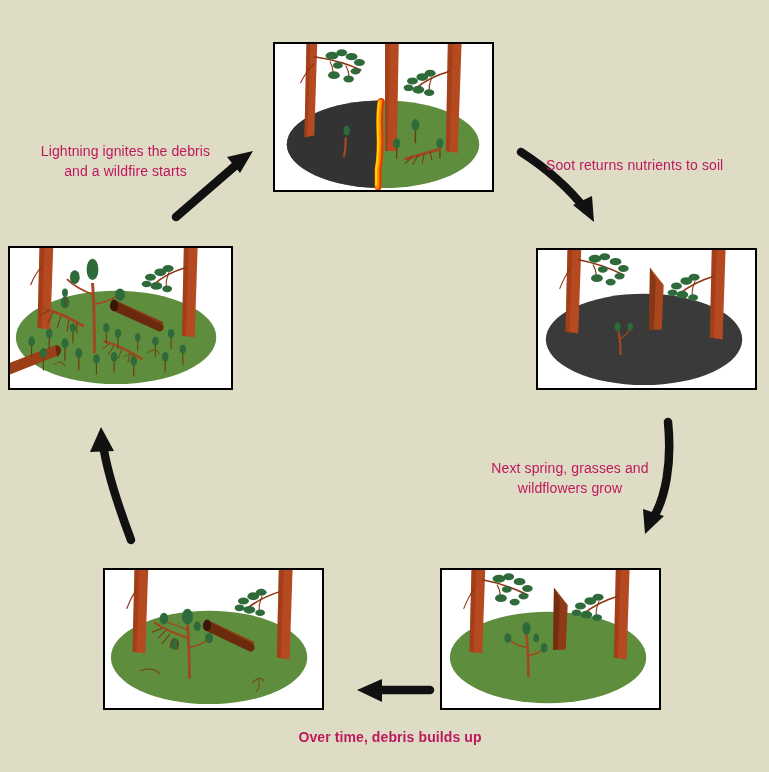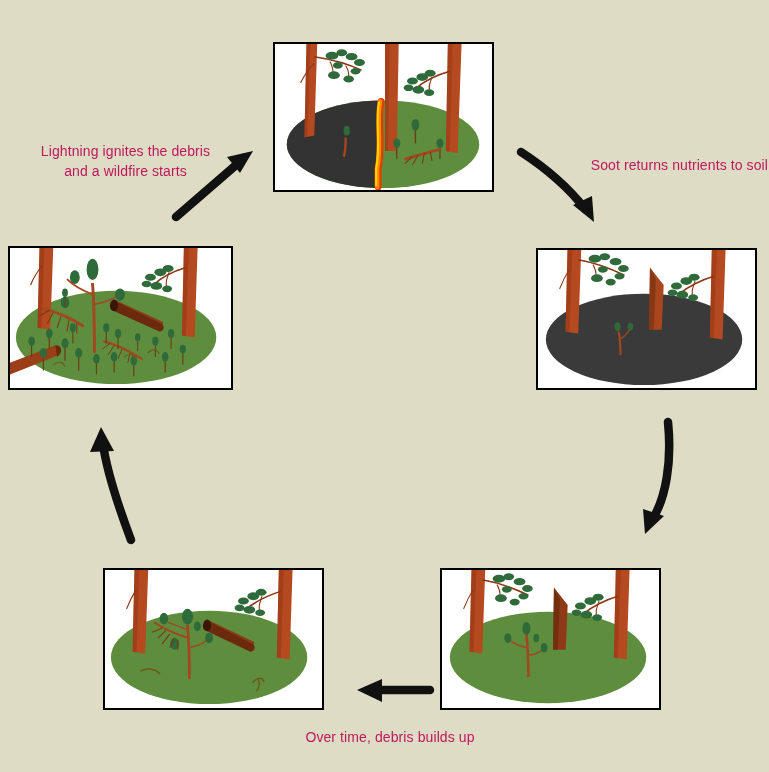--- a/index.html
+++ b/index.html
@@ -403,19 +403,21 @@
       <g>
         <path d="M131 540 C116 500 106 466 103 444" stroke="#111111" stroke-width="8.5" fill="none" stroke-linecap="round"></path>
         <path d="M101 427 L90 452 L114 451 Z" fill="#111111"></path>
       </g>
     </svg>
   </div>
 
   <div class="caption" style="left:18px; top:141px; width:215px;">Lightning ignites the debris
 and a wildfire starts</div>
 
-  <div class="caption" style="left:546px; top:155px; width:222px; text-align:right;">Soot returns nutrients to soil</div>
-
-
-  <div class="caption" style="left:250px; top:727px; width:280px;">Over time, debris builds up</div>
+  <div class="caption" style="left:546px; top:155px; width:222px; text-align:left;">Soot returns nutrients to soil</div>
+
+  <div class="caption" style="left:476px; top:458px; width:188px;">Next spring, grasses and
+wildflowers grow</div>
+
+  <div class="caption" style="left:250px; top:727px; width:280px;font-weight:bold;">Over time, debris builds up</div>
 
 
 </div>
 
 </body></html>

